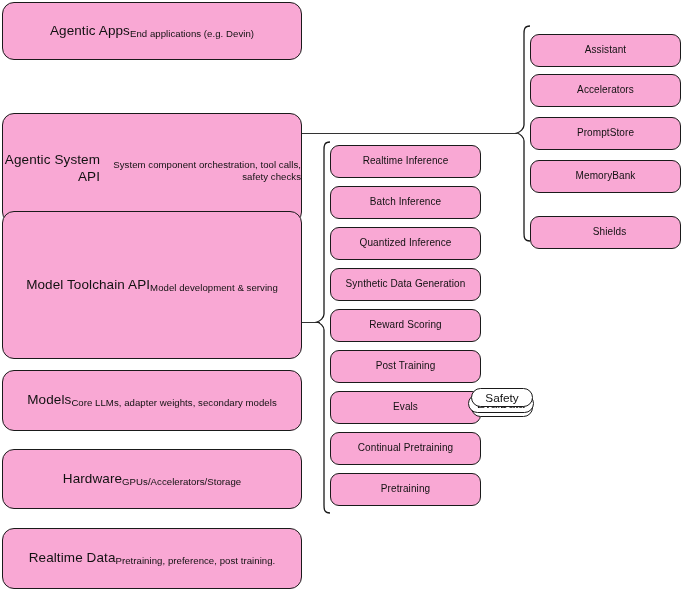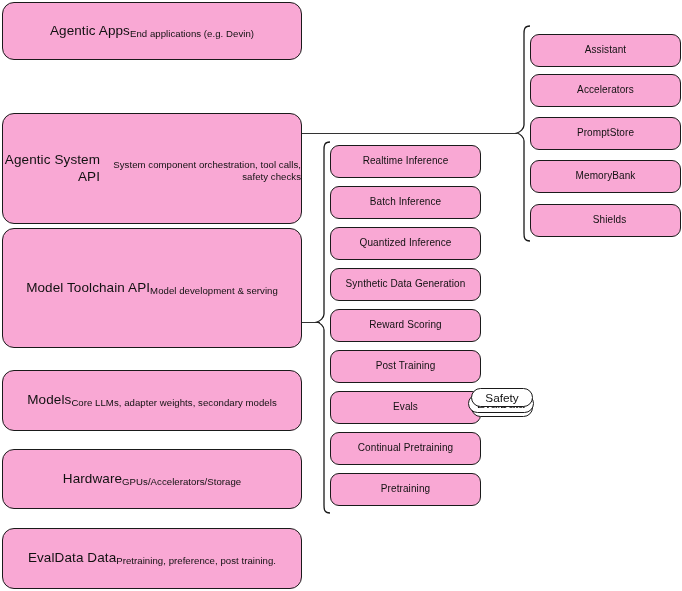--- a/index.html
+++ b/index.html
@@ -100,37 +100,37 @@
   <div class="box layer" style="top:2px; height:58px;">
     <div class="title">Agentic Apps</div>
     <div class="sub">End applications (e.g. Devin)</div>
   </div>
 
   <div class="box layer" style="top:85px; height:111px;margin-top:28px;">
     <div class="title">Agentic System API</div>
     <div class="sub">System component orchestration, tool calls, safety checks</div>
   </div>
 
-  <div class="box layer" style="top:228px; height:120px;">
+  <div class="box layer" style="top:211px; height:148px;">
     <div class="title">Model Toolchain API</div>
     <div class="sub">Model development &amp; serving</div>
   </div>
 
   <div class="box layer" style="top:370px; height:61px;">
     <div class="title">Models</div>
     <div class="sub">Core LLMs, adapter weights, secondary models</div>
   </div>
 
   <div class="box layer" style="top:449px; height:60px;">
     <div class="title">Hardware</div>
     <div class="sub">GPUs/Accelerators/Storage</div>
   </div>
 
   <div class="box layer" style="top:528px; height:61px;">
-    <div class="title">EvalData Data</div>
+    <div class="title">Realtime Data</div>
     <div class="sub">Pretraining, preference, post training.</div>
   </div>
 
   <div class="hline" style="left:302px; top:133px; width:215px;"></div>
 
   <div class="bracket" style="left:514px; top:25px;">
     <svg width="20" height="218" viewBox="0 0 20 218" aria-hidden="true">
       <path d="M16,1 C10,1 10,5 10,9 L10,100 C10,104 6,107 3,108 C6,109 10,112 10,116 L10,208 C10,212 10,216 16,216"></path>
     </svg>
   </div>
@@ -186,17 +186,17 @@
   </div>
   <div class="box cap rgt" style="top:74px;">
     <div class="title">Accelerators</div>
   </div>
   <div class="box cap rgt" style="top:117px;">
     <div class="title">PromptStore</div>
   </div>
   <div class="box cap rgt" style="top:160px;">
     <div class="title">MemoryBank</div>
   </div>
-  <div class="box cap rgt" style="top:204px;padding-left:8px;">
+  <div class="box cap rgt" style="top:216px;padding-left:8px;">
     <div class="title">Shields</div>
   </div>
 
 </div>
 
 </body></html>

